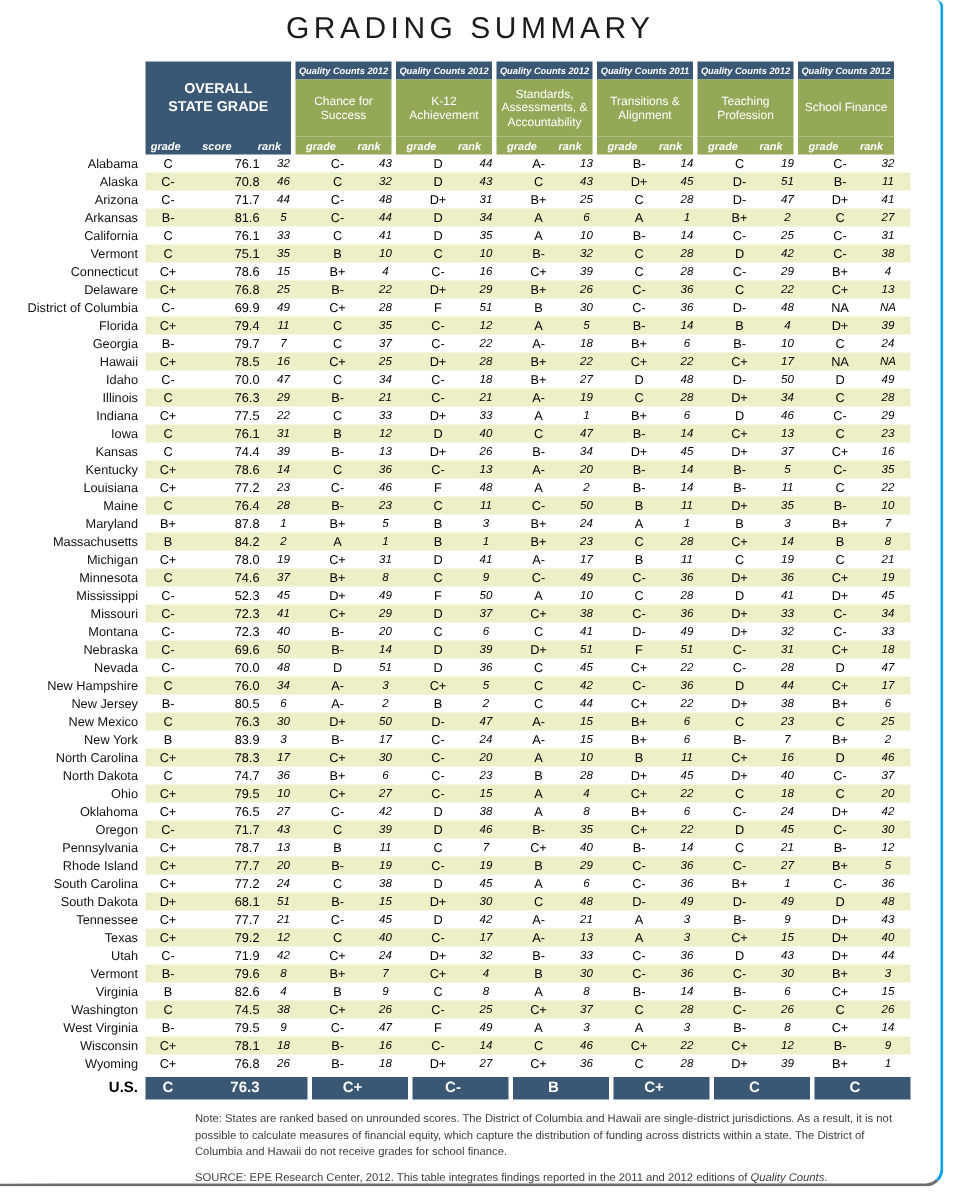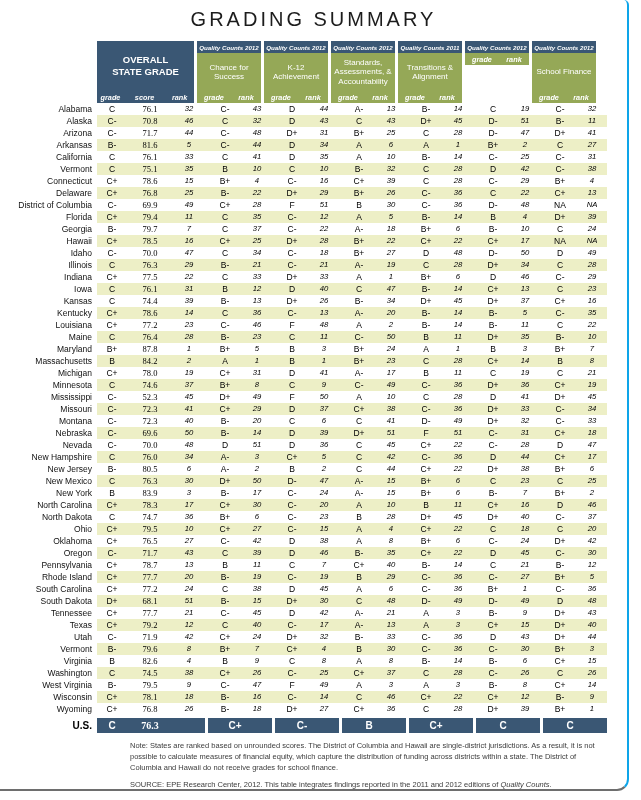--- a/index.html
+++ b/index.html
@@ -23,21 +23,21 @@
          align-items:center;justify-content:center;text-align:center;padding:1px 1px;}
   .gsub{display:flex;height:12px;background:var(--green);color:#fff;align-items:center;
         font-style:italic;font-weight:700;font-size:7.3px;}
   .gsub .w34{width:34px;text-align:center;} .gsub .w30{width:30px;text-align:center;}
   
   .row{display:flex;height:12px;line-height:12px;font-size:8.5px;}
   .state{width:92px;text-align:right;padding-right:5px;white-space:nowrap;color:#111;}
   .band{display:flex;}
   .alt .band{background:var(--band);}
   .ovc{display:flex;width:108px;}
-  .g30{width:30px;text-align:center;} .s46{width:46px;text-align:center;font-family:Liberation Serif, serif;}
+  .g30{width:30px;text-align:center;} .s46{width:46px;text-align:right;}
   .r32{width:32px;text-align:center;font-style:italic;font-size:7.7px;}
   .grp{display:flex;width:64px;margin-left:3px;}
   .g34{width:34px;text-align:center;} .r30{width:30px;text-align:center;font-style:italic;font-size:7.7px;}
   
   .usrow{display:flex;height:15px;line-height:15px;margin-top:3px;font-size:10px;font-weight:700;}
   .uslabel{width:92px;text-align:right;padding-right:5px;}
   .usov{display:flex;width:108px;background:var(--navy);color:#fff;}
   .usbar{width:64px;margin-left:3px;background:var(--navy);color:#fff;text-align:center;padding-right:10px;box-sizing:border-box;}
   
   .note{margin:8px 20px 0 130px;font-size:7.5px;color:#3c3c3c;line-height:1.45;}
@@ -88,20 +88,21 @@
         <div class="grpcol">
           <div class="qc">Quality Counts 2011</div>
           <div class="gname">Transitions &amp; Alignment</div>
           <div class="gsub">
             <div class="w34">grade</div>
             <div class="w30">rank</div>
           </div>
         </div>
         <div class="grpcol">
           <div class="qc">Quality Counts 2012</div>
+          <div class="gname">Teaching Profession</div>
           <div class="gsub">
             <div class="w34">grade</div>
             <div class="w30">rank</div>
           </div>
         </div>
         <div class="grpcol">
           <div class="qc">Quality Counts 2012</div>
           <div class="gname">School Finance</div>
           <div class="gsub">
             <div class="w34">grade</div>

